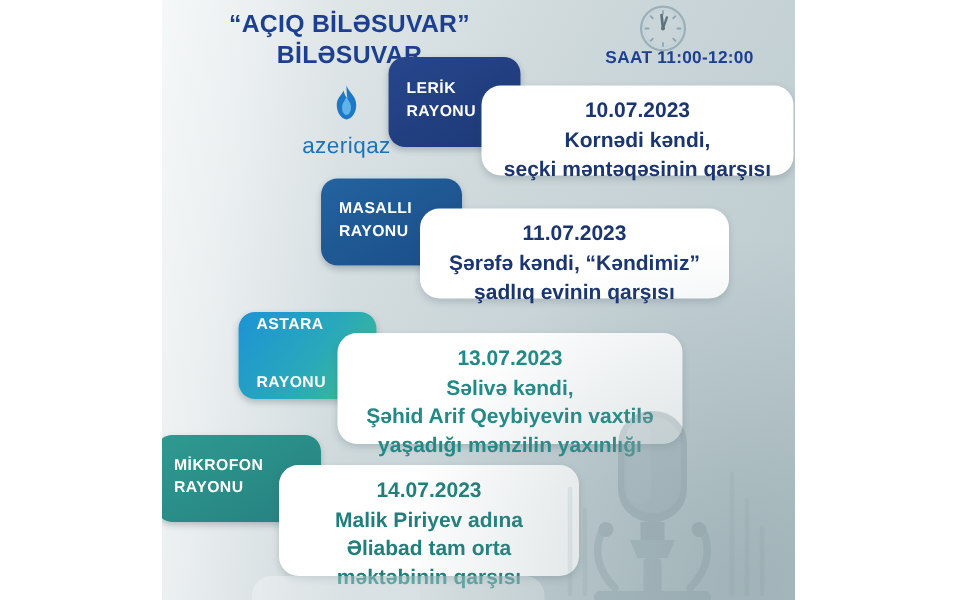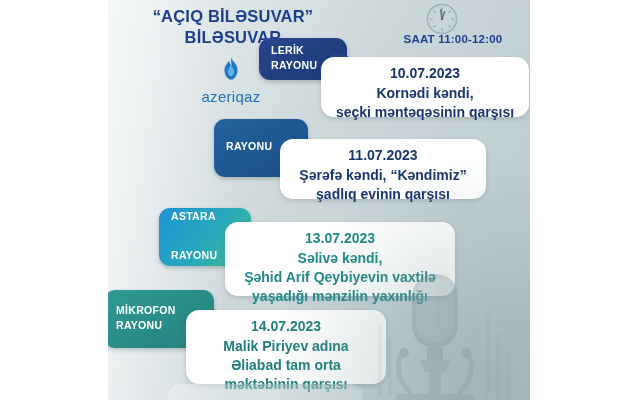--- a/index.html
+++ b/index.html
@@ -125,35 +125,36 @@
           <line x1="10.2" y1="23.8" x2="8.8" y2="25.2"></line>
         </g>
         <line x1="17" y1="17" x2="16" y2="8" stroke="#5c737c" stroke-width="1.8" stroke-linecap="round"></line>
         <line x1="17" y1="17" x2="19.6" y2="9.6" stroke="#5c737c" stroke-width="1.5" stroke-linecap="round"></line>
         <circle cx="17" cy="17" r="1.3" fill="#5c737c"></circle>
       </svg>
     </span>
     <div class="saat">SAAT 11:00-12:00</div>
 
     <div class="row">
-      <div class="badge" style="left:151px;top:38px;width:88px;height:42px;background:linear-gradient(150deg,#27468c 0%,#1c3875 100%);">
+      <div class="badge" style="left:151px;top:38px;width:88px;height:60px;background:linear-gradient(150deg,#27468c 0%,#1c3875 100%);">
         <span class="l1">LERİK</span>
         <span class="l2">RAYONU</span>
         <span class="plug-dark" style="background:linear-gradient(150deg,#27468c,#1c3875);"></span>
         <span class="plug"></span>
       </div>
       <div class="card" style="left:213px;top:57px;width:208px;height:60px;color:#1a3570;">
         <span class="date">10.07.2023</span>
         <span class="place">Kornədi kəndi,</span>
         <span class="place">seçki məntəqəsinin qarşısı</span>
       </div>
     </div>
 
     <div class="row">
       <div class="badge" style="left:106px;top:119px;width:94px;height:58px;background:linear-gradient(150deg,#23639f 0%,#1a4d87 100%);">
+        <span class="l1">MASALLI</span>
         <span class="l2">RAYONU</span>
         <span class="plug-dark" style="background:linear-gradient(150deg,#23639f,#1a4d87);"></span>
         <span class="plug"></span>
       </div>
       <div class="card" style="left:172px;top:139px;width:206px;height:60px;color:#1a3570;">
         <span class="date">11.07.2023</span>
         <span class="place">Şərəfə kəndi, “Kəndimiz”</span>
         <span class="place">şadlıq evinin qarşısı</span>
       </div>
     </div>

